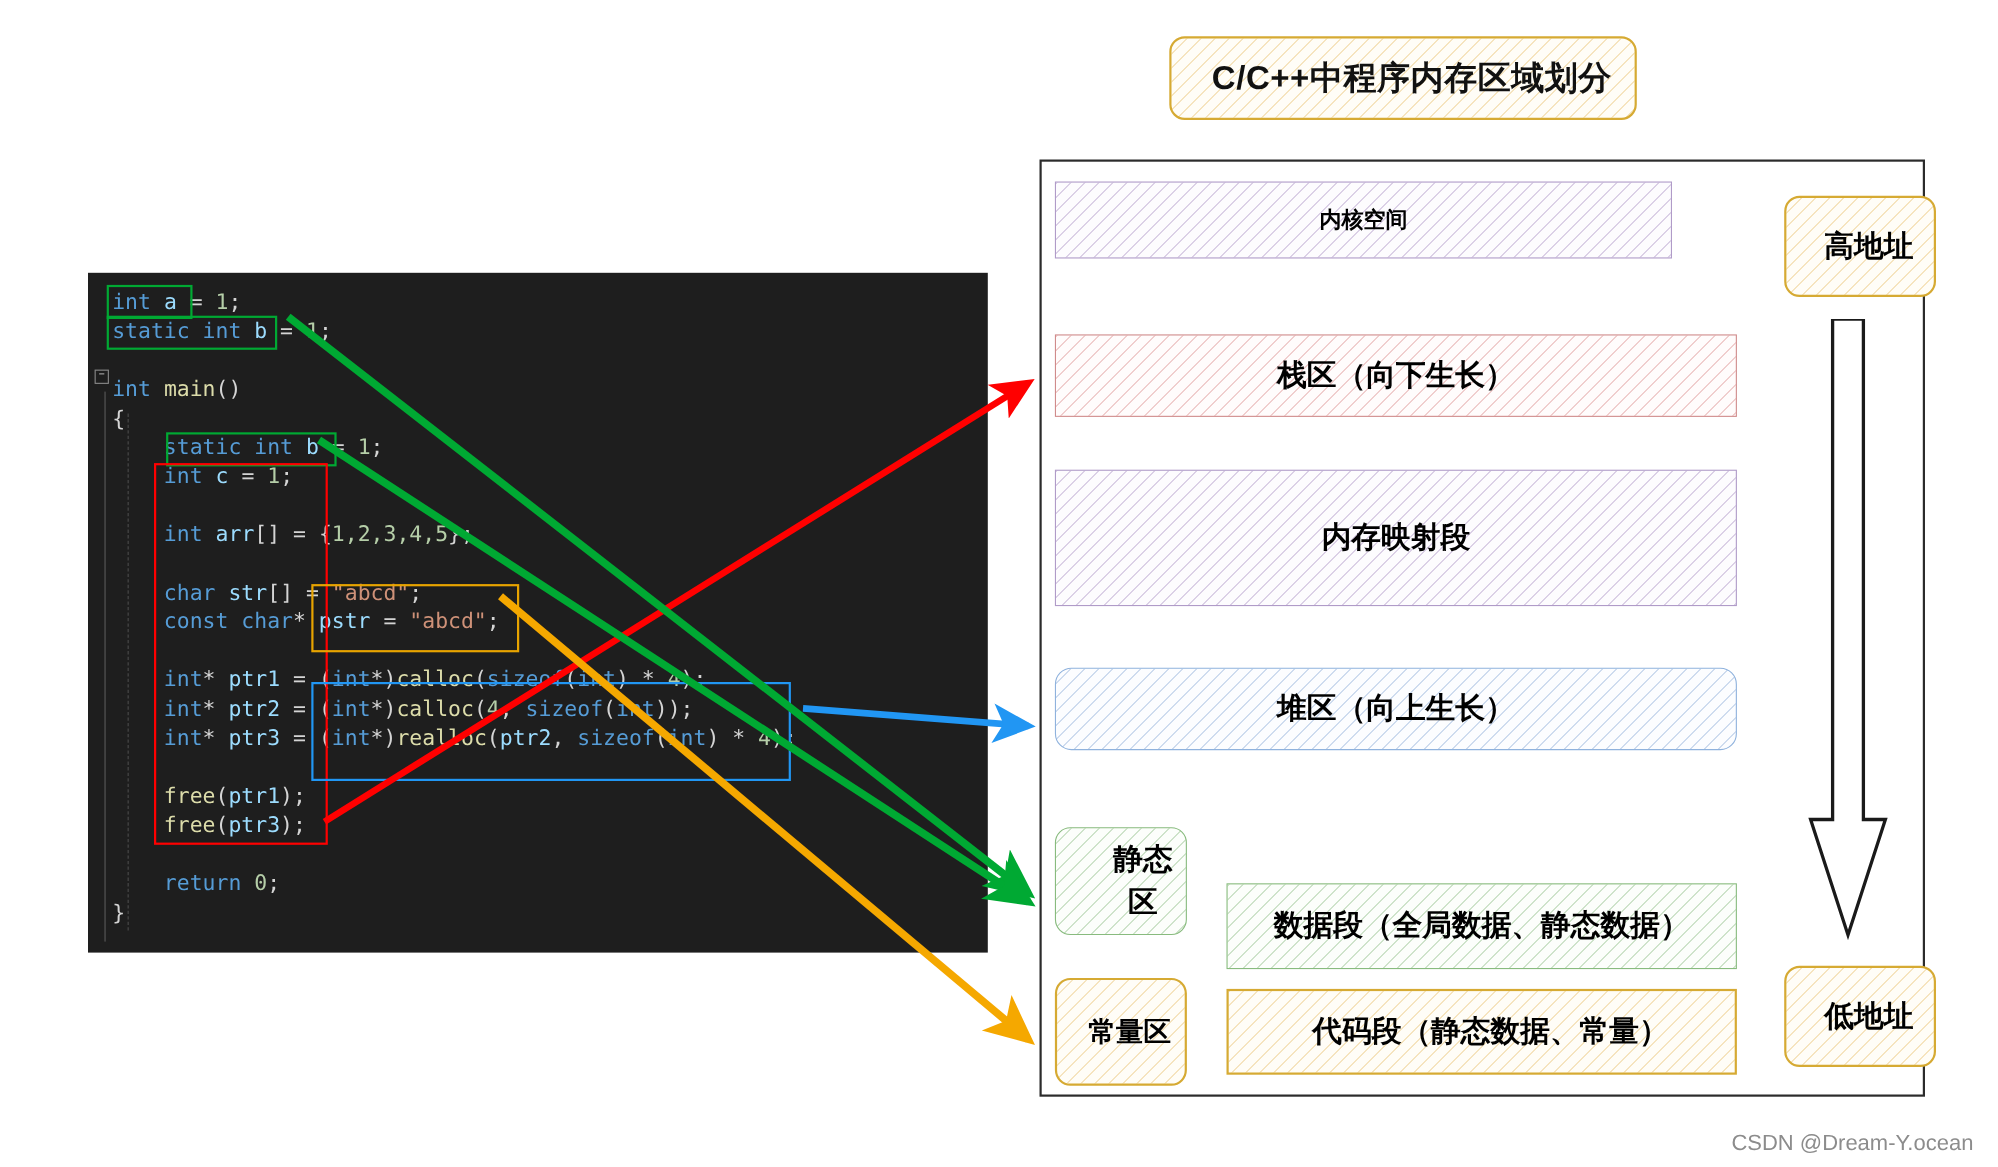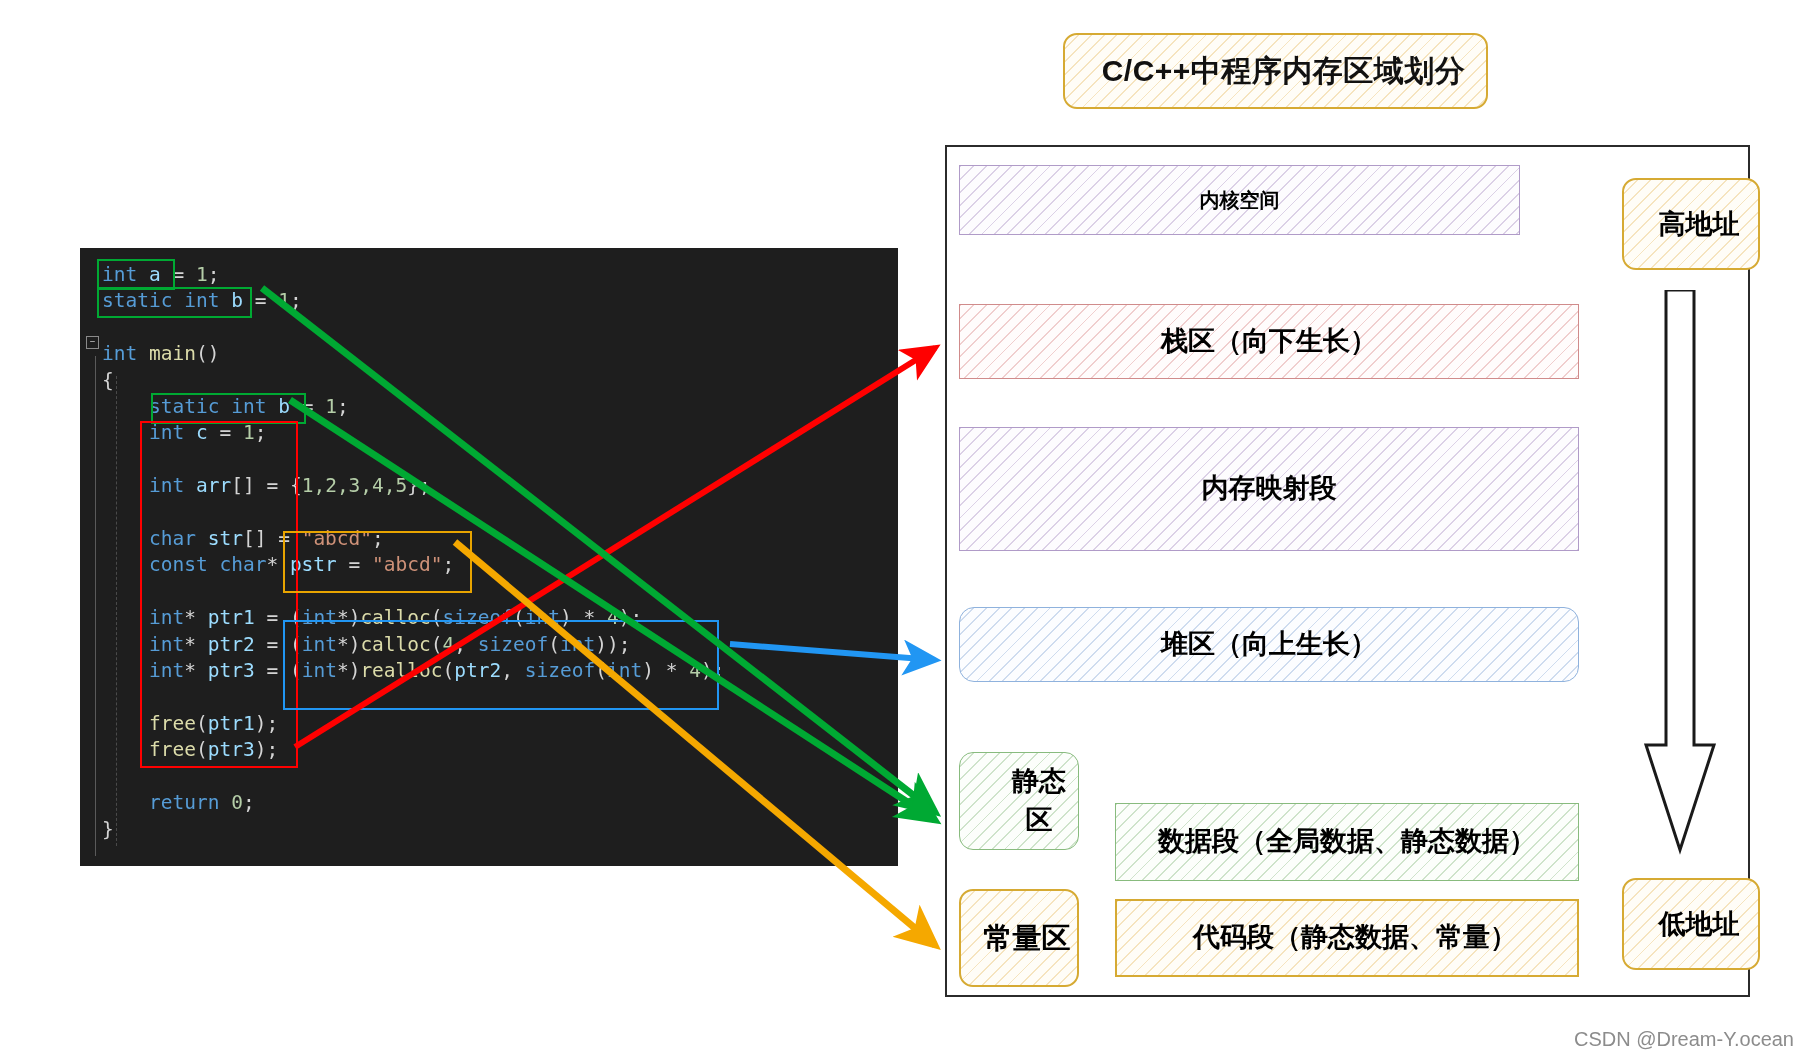--- a/index.html
+++ b/index.html
@@ -72,21 +72,21 @@
       font-size:30px;font-weight:bold;color:#111;letter-spacing:.5px;}
 
   #kernel-box{left:12px;top:18px;width:561px;height:70px;font-size:20px;}
   #stack-box{left:12px;top:157px;width:620px;height:75px;font-size:27px;}
   #mmap-box{left:12px;top:280px;width:620px;height:124px;font-size:27px;}
   #heap-box{left:12px;top:460px;width:620px;height:75px;font-size:27px;border-radius:15px;}
 
   #static-tag{left:12px;top:605px;width:120px;height:98px;font-size:27px;
       border-radius:14px;padding-left:40px;}
   #data-seg{left:168px;top:615px;width:464px;height:78px;font-size:27px;margin-top:41px;}
-  #const-tag{left:12px;top:742px;width:120px;height:98px;font-size:29px;
+  #const-tag{left:12px;top:742px;width:120px;height:98px;font-size:25px;
       border-radius:14px;}
   #code-seg{left:168px;top:752px;width:464px;height:78px;font-size:27px;}
 
   #high-addr{position:absolute;left:1622px;top:178px;width:118px;height:88px;
       border-radius:14px;display:flex;align-items:center;justify-content:center;
       font-size:27px;font-weight:bold;color:#000;}
   #low-addr{position:absolute;left:1622px;top:878px;width:118px;height:88px;
       border-radius:14px;display:flex;align-items:center;justify-content:center;
       font-size:27px;font-weight:bold;color:#000;}
 

